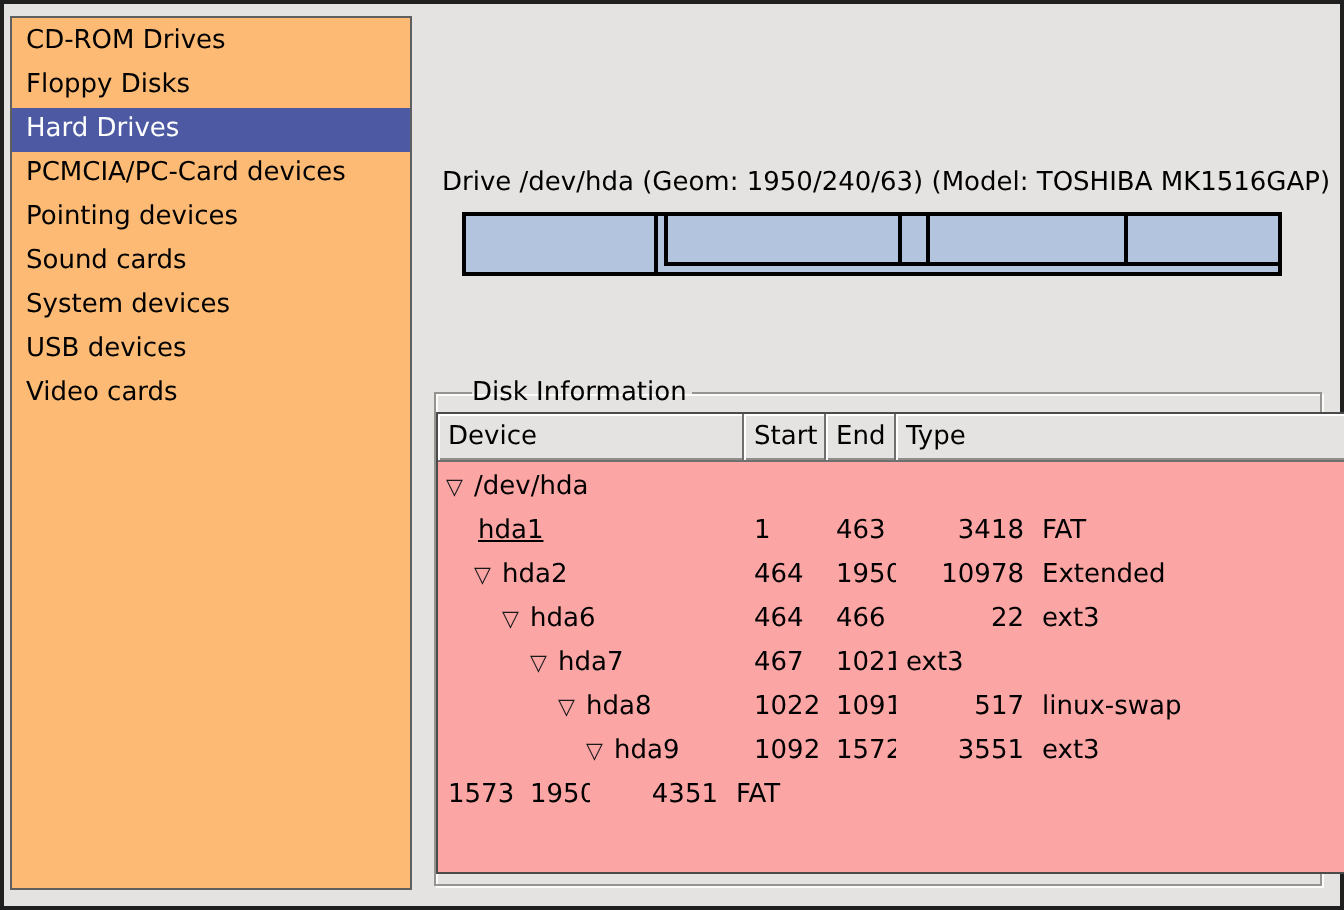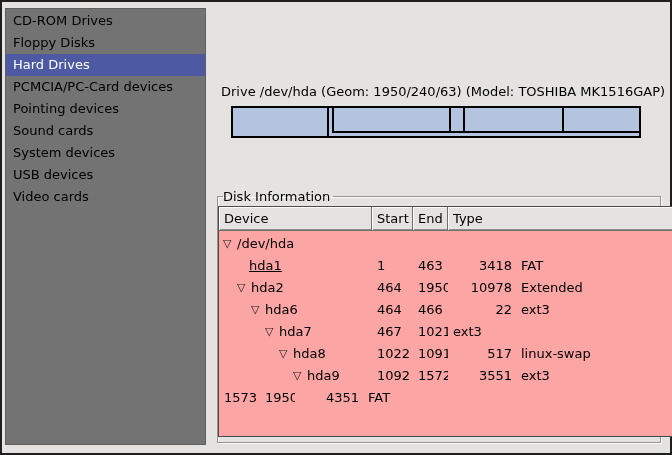--- a/index.html
+++ b/index.html
@@ -16,21 +16,21 @@
     background: #e4e3e1;
     box-shadow: inset 0 0 0 2px #1f1f1f;
     overflow: hidden;
   }
 
   
   .sidebar {
     position: absolute;
     left: 5px; top: 8px;
     width: 201px; height: 437px;
-    background: #737373;
+    background: #fdba74;
     border: 1px solid #5f5f5f;
     padding-top: 1px;
     overflow: hidden;
   }
   .sidebar-item {
     height: 22px;
     line-height: 22px;
     padding-left: 7px;
     white-space: nowrap;
     cursor: default;
@@ -76,21 +76,21 @@
 
   
   fieldset.disk-info {
     position: absolute;
     left: 217px; top: 189px;
     width: 444px; height: 254px;
     border: 1px solid #95948f;
     box-shadow: 1px 1px 0 rgba(255,255,255,.85), inset 1px 1px 0 rgba(255,255,255,.85);
   }
   fieldset.disk-info legend {
-    margin-left: 5px;
+    margin-left: 18px;
     padding: 0 3px 0 0;
     font-size: 13px;
   }
 
   
   .disk-table {
     position: absolute;
     left: 218px; top: 206px;
     width: 526px; height: 231px;
     background: #fca5a5;
@@ -184,21 +184,21 @@
           <div class="td c0" style="padding-left: 4px;">
             <span class="expander">▽</span>
             <span>/dev/hda</span>
           </div>
           <div class="td c1"></div>
           <div class="td c2"></div>
           <div class="td c3"></div>
           <div class="td c4"></div>
         </div>
         <div class="tr">
-          <div class="td c0" style="padding-left: 16px; text-decoration: underline;">
+          <div class="td c0" style="padding-left: 6px; text-decoration: underline;">
             <span class="expander"></span>
             <span>hda1</span>
           </div>
           <div class="td c1">1</div>
           <div class="td c2">463</div>
           <div class="td c3">3418</div>
           <div class="td c4">FAT</div>
         </div>
         <div class="tr">
           <div class="td c0" style="padding-left: 18px;">

